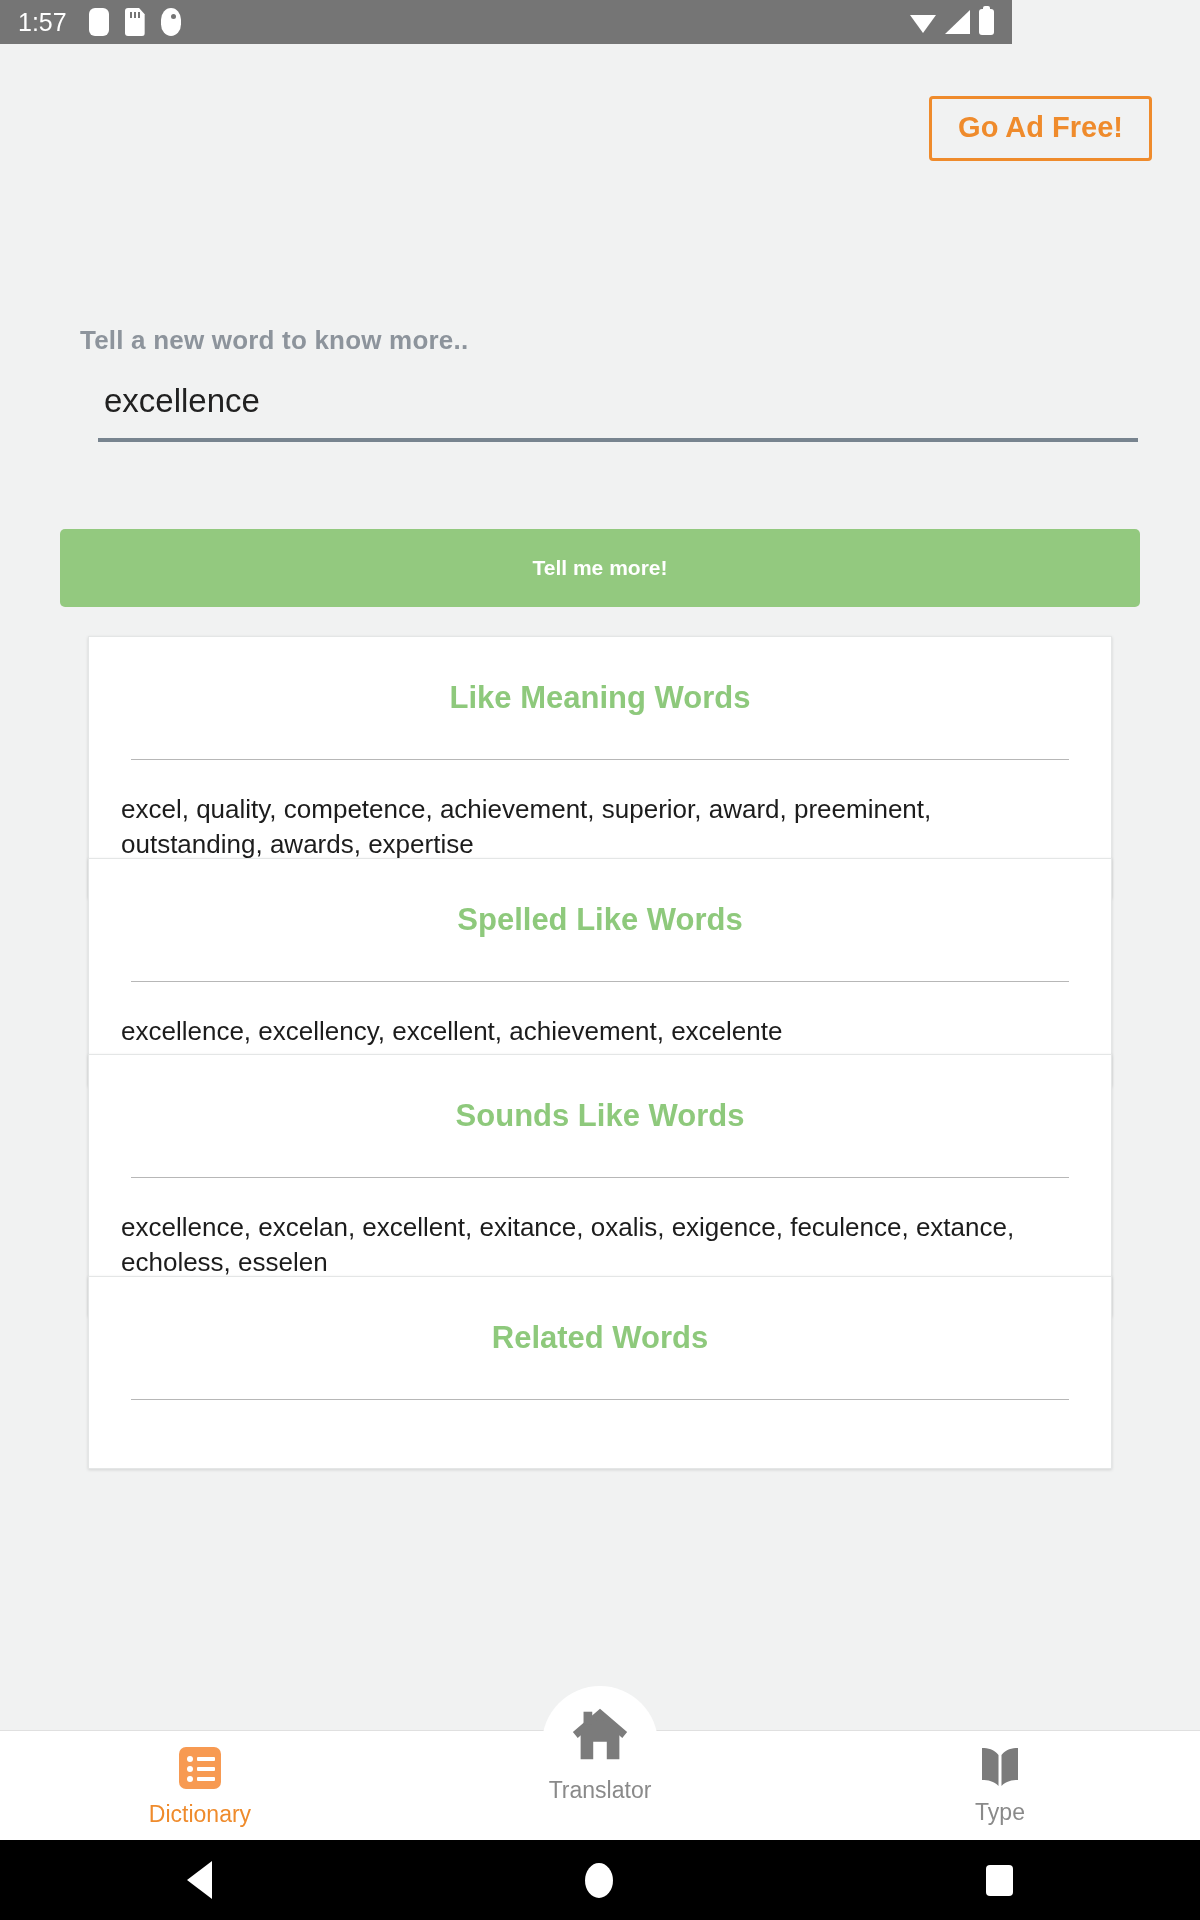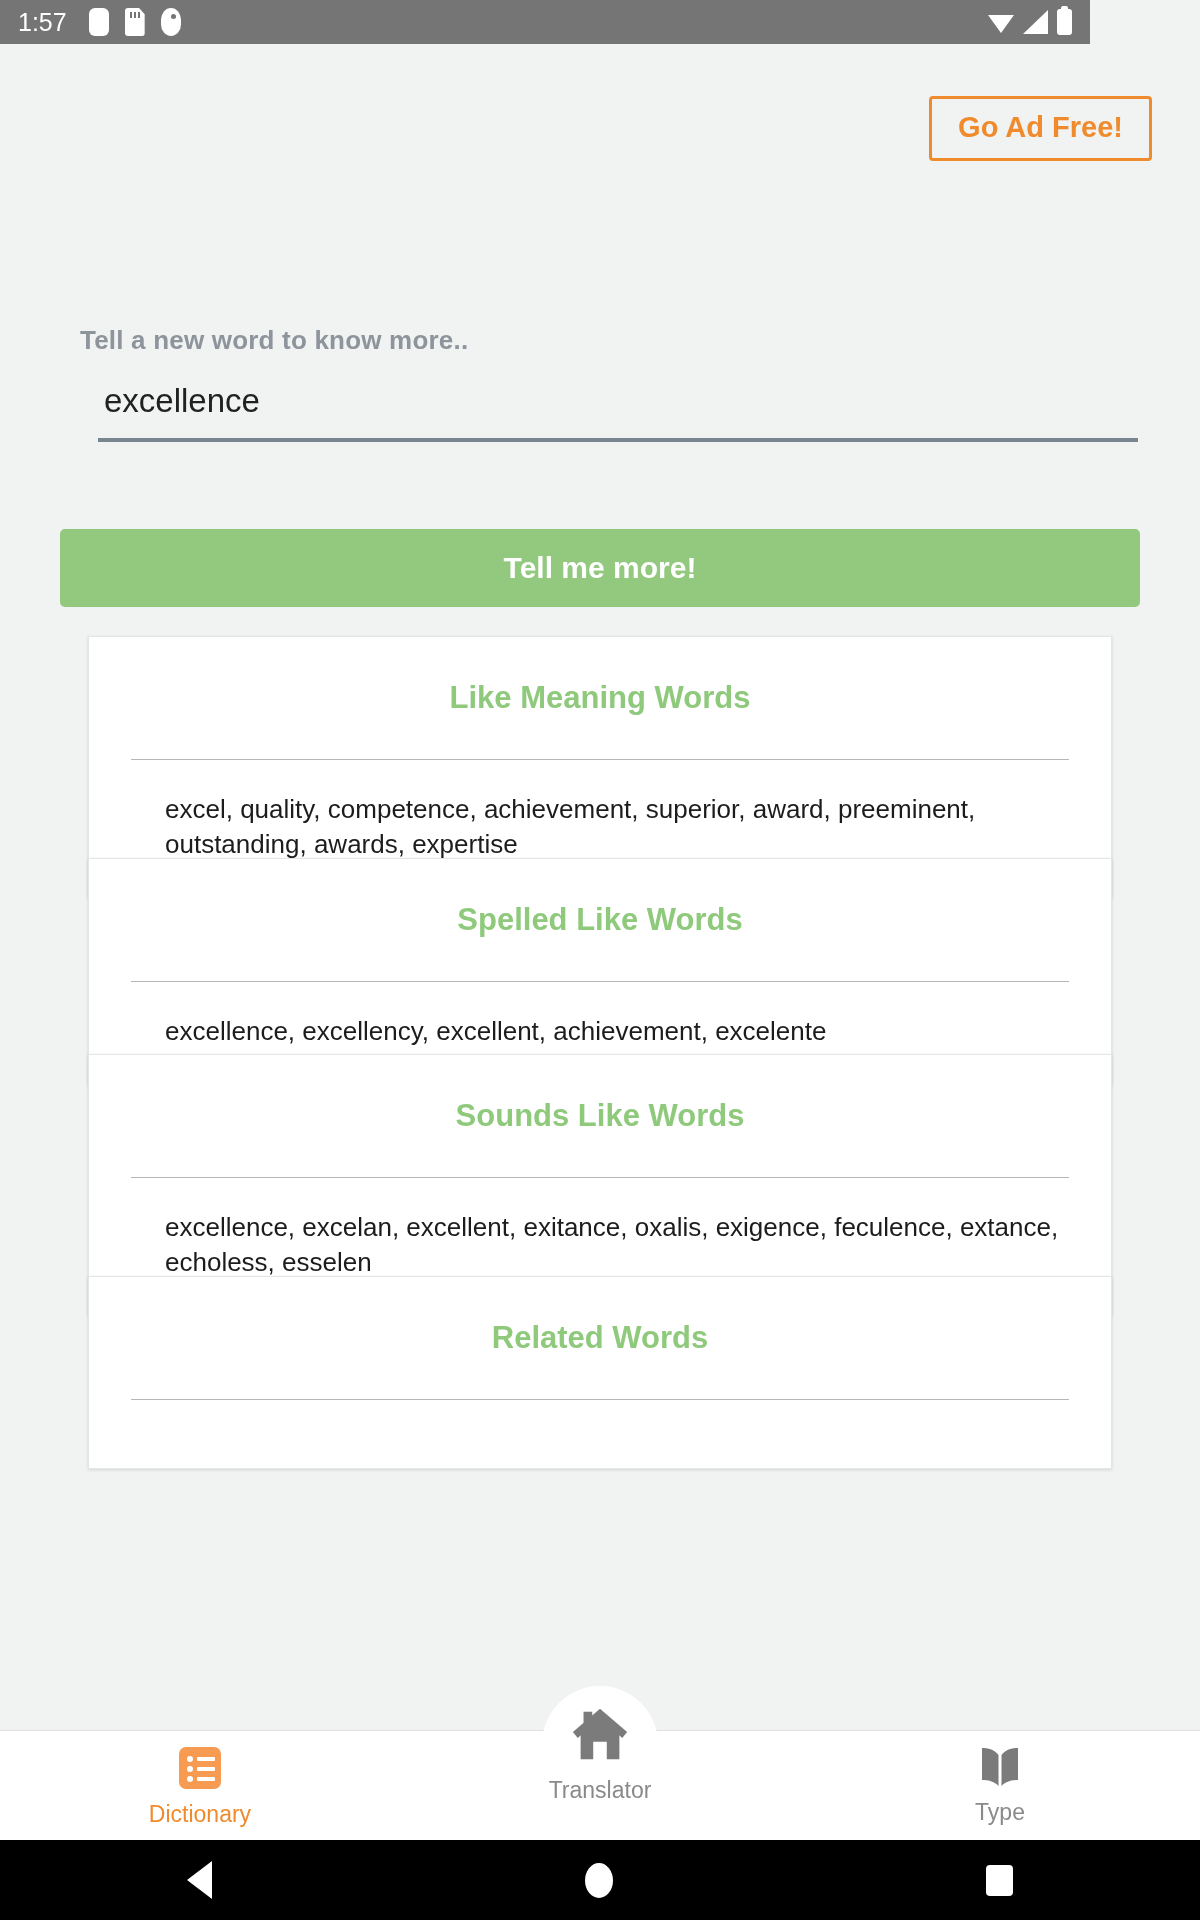--- a/index.html
+++ b/index.html
@@ -16,21 +16,21 @@
     position: relative;
     width: 1200px;
     height: 1920px;
     background: #f1f2f2;
   }
 
   
   .status-bar {
     position: absolute;
     top: 0; left: 0;
-    width: 1090px;
+    width: 1012px;
     height: 44px;
     background: #757575;
     display: flex;
     align-items: center;
     padding: 0 18px;
     color: #ffffff;
   }
   .status-clock {
     font-size: 25px;
     font-weight: 400;
@@ -159,21 +159,21 @@
     position: absolute;
     top: 529px;
     left: 60px;
     width: 1080px;
     height: 78px;
     background: #93c97f;
     border: none;
     border-radius: 5px;
     color: #ffffff;
     font-family: "Liberation Sans", sans-serif;
-    font-size: 30px;
+    font-size: 21px;
     font-weight: bold;
     cursor: pointer;
   }
 
   
   .card {
     position: absolute;
     left: 88px;
     width: 1024px;
     background: #ffffff;
@@ -192,21 +192,20 @@
     height: 1px;
     background: #b7b7b7;
     margin: 0 42px;
   }
   .card-body {
     font-size: 26px;
     line-height: 1.33;
     color: #1c1c1c;
     padding: 32px 32px 36px 32px;
     min-height: 20px;
-    margin-left: 44px;
   }
 
   #card-0 { top: 636px; }
   #card-1 { top: 858px; }
   #card-2 { top: 1054px; }
   #card-3 { top: 1276px; }
 
   
   .bottom-nav {
     position: absolute;

